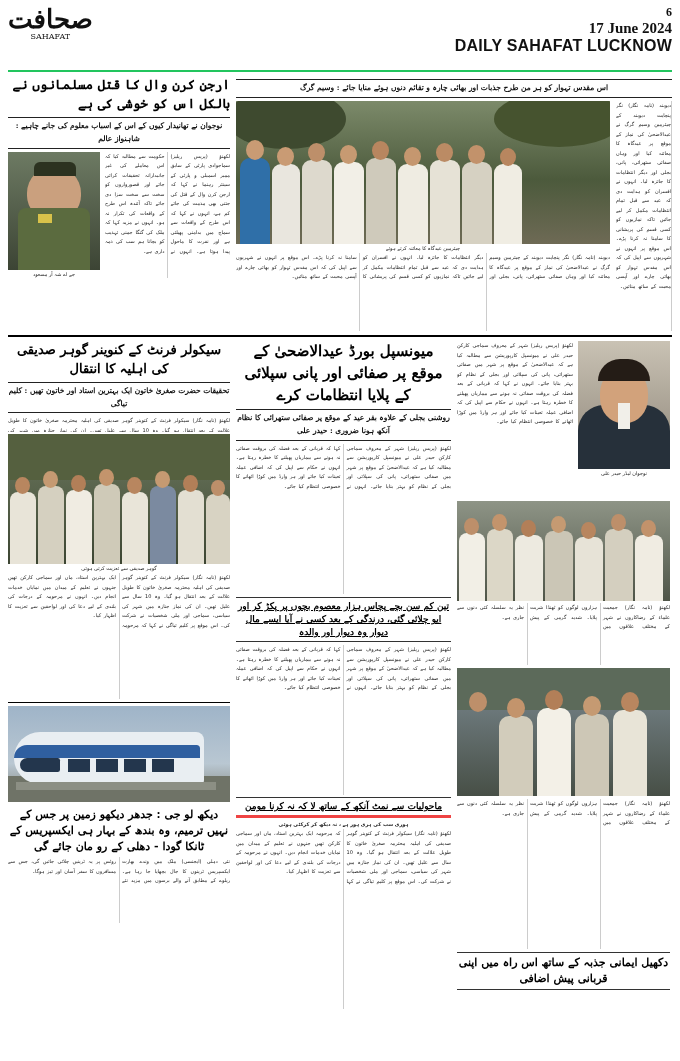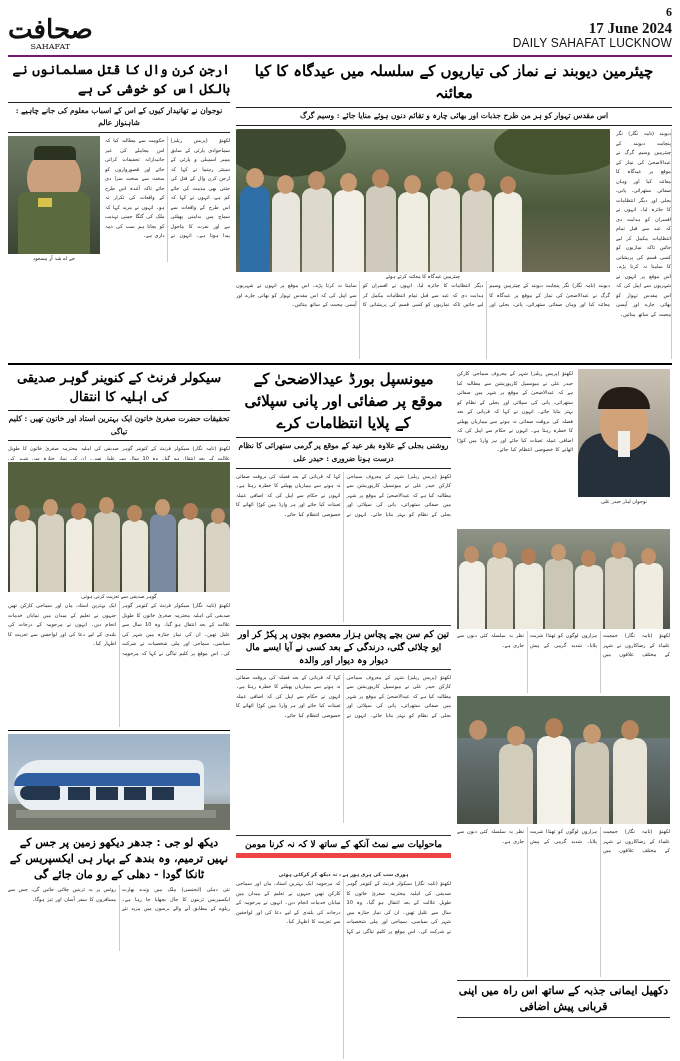--- a/index.html
+++ b/index.html
@@ -15,45 +15,45 @@
   .page {
     width: 680px;
     height: 1061px;
     position: relative;
     padding: 6px 8px 4px 8px;
   }
 
   
   .masthead {
     display: flex;
-    align-items: flex-end;
+    align-items: flex-start;
     justify-content: space-between;
-    border-bottom: 2px solid #701a75;
-    padding-bottom: 4px;
+    border-bottom: 2px solid #22c55e;
+    padding-bottom: 15px;
   }
   .masthead-logo {
     font-family: "DejaVu Serif", serif;
     font-size: 26px;
     font-weight: bold;
     letter-spacing: 1px;
     line-height: 1;
     direction: rtl;
   }
   .masthead-logo .sub {
     display:block;
     font-size: 8px;
     font-weight: normal;
     text-align: center;
     letter-spacing: 0;
     margin-top: 1px;
   }
   .masthead-right { text-align: right; line-height: 1.15; }
   .masthead-pageno { font-size: 12px; font-weight: bold; font-family:"Liberation Serif", serif;}
   .masthead-date { font-size: 15px; font-weight: bold; font-family:"Liberation Serif", serif;}
-  .masthead-name { font-size: 12px; font-weight: normal; font-family:"Liberation Sans", sans-serif; letter-spacing:.2px;}
+  .masthead-name { font-size: 16px; font-weight: bold; font-family:"Liberation Sans", sans-serif; letter-spacing:.2px;}
 
   
   .urdu {
     direction: rtl;
     text-align: justify;
     font-family: "DejaVu Sans", sans-serif;
     font-size: 5px;
     line-height: 1.9;
     color: #1a1a1a;
     word-spacing: 1px;
@@ -62,21 +62,21 @@
     direction: rtl;
     font-family: "DejaVu Serif", serif;
     font-weight: bold;
     line-height: 1.45;
     text-align: center;
     color: #000;
   }
   .h-xl { font-size: 15px; }
   .h-lg { font-size: 13px; }
   .h-md { font-size: 11px; }
-  .h-sm { font-size: 9px; }
+  .h-sm { font-size: 9px; text-decoration: underline; }
   .subhead {
     direction: rtl;
     font-family: "DejaVu Serif", serif;
     font-size: 7.5px;
     font-weight: bold;
     line-height: 1.7;
     text-align: center;
     border-top: 1px solid #222;
     border-bottom: 1px solid #222;
     padding: 2px 0;
@@ -143,21 +143,20 @@
           </div>
           <div class="caption">جے اے شہ آر مسعود</div>
         </div>
         <div style="flex:1;">
           <div class="urdu twocol" style="height:126px; overflow:hidden;">لکھنؤ (پریس ریلیز) سماجوادی پارٹی کے سابق ممبر اسمبلی و پارٹی کے سینئر رہنما نے کہا کہ ارجن کرن وال کے قتل کی جتنی بھی مذمت کی جائے کم ہے، انہوں نے کہا کہ اس طرح کے واقعات سے سماج میں بدامنی پھیلتی ہے اور نفرت کا ماحول پیدا ہوتا ہے۔ انہوں نے حکومت سے مطالبہ کیا کہ اس معاملے کی غیر جانبدارانہ تحقیقات کرائی جائے اور قصورواروں کو سخت سے سخت سزا دی جائے تاکہ آئندہ اس طرح کے واقعات کی تکرار نہ ہو۔ انہوں نے مزید کہا کہ ملک کی گنگا جمنی تہذیب کو بچانا ہم سب کی ذمہ داری ہے۔</div>
         </div>
       </div>
     </div>
 
     <div style="flex:1;">
-      <div class="headline h-xl">چیئرمین دیوبند نے نماز کی تیاریوں کے سلسلہ میں عیدگاہ کا کیا معائنہ</div>
       <div class="subhead">اس مقدس تہوار کو ہر من طرح جذبات اور بھائی چارہ و تقائم دنوں ہوئے منایا جائے : وسیم گرگ</div>
       <div style="display:flex; gap:6px;">
         <div style="flex:1;">
           <div class="photo" style="height:143px;background:linear-gradient(#7c8a6a 0%, #4c5a3c 55%, #6e6a55 100%);">
             <div class="blob" style="width:120px;height:60px;background:#3e4a2f;left:-10px;top:-12px;"></div>
             <div class="blob" style="width:130px;height:56px;background:#46532f;right:-14px;top:-10px;"></div>
             <div class="ppl" style="height:96px;">
               <div class="bar" style="left:4px;bottom:0;width:30px;height:86px;background:#2f6fa8;border-radius:10px 10px 0 0;"></div>
               <div class="blob" style="width:18px;height:20px;background:#c99b74;left:10px;bottom:84px;"></div>
               <div class="bar" style="left:36px;bottom:0;width:28px;height:80px;background:#e9e6de;border-radius:9px 9px 0 0;"></div>
@@ -234,27 +233,27 @@
           <div class="bar" style="left:144px;bottom:30px;width:22px;height:13px;background:#23364d;"></div>
           <div class="bar" style="left:8px;bottom:12px;width:200px;height:8px;background:#8c8f84;"></div>
         </div>
         <div class="headline h-md" style="margin-top:5px;">دیکھ لو جی : جدھر دیکھو زمین پر جس کے نہیں ترمیم، وہ بندھ کے بہار ہی ایکسپریس کے ٹانکا گودا - دھلی کے رو مان جائے گی</div>
         <div class="urdu twocol" style="height:66px;overflow:hidden;margin-top:2px;">نئی دہلی (ایجنسی) ملک میں وندے بھارت ایکسپریس ٹرینوں کا جال بچھایا جا رہا ہے۔ ریلوے کے مطابق آنے والے برسوں میں مزید نئے روٹس پر یہ ٹرینیں چلائی جائیں گی، جس سے مسافروں کا سفر آسان اور تیز ہوگا۔</div>
       </div>
     </div>
 
     <div class="col col-mid">
       <div class="headline h-xl">میونسپل بورڈ عیدالاضحیٰ کے موقع پر صفائی اور پانی سپلائی کے پلایا انتظامات کرے</div>
-      <div class="subhead">روشنی بجلی کے علاوہ بقر عید کے موقع پر گرمی ستھرائی کا نظام درست ہونا ضروری : حیدر علی</div>
+      <div class="subhead">روشنی بجلی کے علاوہ بقر عید کے موقع پر صفائی ستھرائی کا نظام آنکھ ہونا ضروری : حیدر علی</div>
       <div class="urdu twocol" style="height:150px;overflow:hidden;">لکھنؤ (پریس ریلیز) شہر کے معروف سماجی کارکن حیدر علی نے میونسپل کارپوریشن سے مطالبہ کیا ہے کہ عیدالاضحیٰ کے موقع پر شہر میں صفائی ستھرائی، پانی کی سپلائی اور بجلی کے نظام کو بہتر بنایا جائے۔ انہوں نے کہا کہ قربانی کے بعد فضلہ کی بروقت صفائی نہ ہونے سے بیماریاں پھیلنے کا خطرہ رہتا ہے۔ انہوں نے حکام سے اپیل کی کہ اضافی عملہ تعینات کیا جائے اور ہر وارڈ میں کوڑا اٹھانے کا خصوصی انتظام کیا جائے۔</div>
 
       <div class="headline h-sm" style="border-top:1px solid #333;border-bottom:1px solid #333;padding:2px 0;margin:3px 0;">تین کم سن بچے پچاس ہزار معصوم بچوں پر پکڑ کر اور ایو چلائی گئی، درندگی کے بعد کسی نے آیا ایسے مال دیوار وہ دیوار اور والدہ</div>
       <div class="urdu twocol" style="height:150px;overflow:hidden;">لکھنؤ (پریس ریلیز) شہر کے معروف سماجی کارکن حیدر علی نے میونسپل کارپوریشن سے مطالبہ کیا ہے کہ عیدالاضحیٰ کے موقع پر شہر میں صفائی ستھرائی، پانی کی سپلائی اور بجلی کے نظام کو بہتر بنایا جائے۔ انہوں نے کہا کہ قربانی کے بعد فضلہ کی بروقت صفائی نہ ہونے سے بیماریاں پھیلنے کا خطرہ رہتا ہے۔ انہوں نے حکام سے اپیل کی کہ اضافی عملہ تعینات کیا جائے اور ہر وارڈ میں کوڑا اٹھانے کا خصوصی انتظام کیا جائے۔</div>
 
-      <div class="headline h-sm" style="border-top:1px solid #333;border-bottom:5px solid #ef4444;padding:2px 0;margin:12px 0;">ماحولیات سے نمٹ آنکھ کے ساتھ لا کہ نہ کرنا مومن</div>
+      <div class="headline h-sm" style="border-top:1px solid #333;border-bottom:3px solid #ef4444;padding:2px 0;margin:2px 0;">ماحولیات سے نمٹ آنکھ کے ساتھ لا کہ نہ کرنا مومن</div>
       <div class="caption" style="font-weight:bold;">ہوری سب کی ہری ہور ہے ، نہ دیکھ کر کرکٹی ہوئی</div>
       <div class="urdu twocol" style="height:180px;overflow:hidden;margin-top:2px;">لکھنؤ (نامہ نگار) سیکولر فرنٹ کے کنوینر گوہر صدیقی کی اہلیہ محترمہ صغریٰ خاتون کا طویل علالت کے بعد انتقال ہو گیا۔ وہ 10 سال سے علیل تھیں۔ ان کی نماز جنازہ میں شہر کی سیاسی، سماجی اور ملی شخصیات نے شرکت کی۔ اس موقع پر کلیم تیاگی نے کہا کہ مرحومہ ایک بہترین استاد، ماں اور سماجی کارکن تھیں جنہوں نے تعلیم کے میدان میں نمایاں خدمات انجام دیں۔ انہوں نے مرحومہ کے درجات کی بلندی کے لیے دعا کی اور لواحقین سے تعزیت کا اظہار کیا۔</div>
     </div>
 
     <div class="col col-right">
       <div style="display:flex;gap:5px;">
         <div style="flex:1;">
           <div class="urdu" style="height:160px;overflow:hidden;">لکھنؤ (پریس ریلیز) شہر کے معروف سماجی کارکن حیدر علی نے میونسپل کارپوریشن سے مطالبہ کیا ہے کہ عیدالاضحیٰ کے موقع پر شہر میں صفائی ستھرائی، پانی کی سپلائی اور بجلی کے نظام کو بہتر بنایا جائے۔ انہوں نے کہا کہ قربانی کے بعد فضلہ کی بروقت صفائی نہ ہونے سے بیماریاں پھیلنے کا خطرہ رہتا ہے۔ انہوں نے حکام سے اپیل کی کہ اضافی عملہ تعینات کیا جائے اور ہر وارڈ میں کوڑا اٹھانے کا خصوصی انتظام کیا جائے۔</div>
         </div>
         <div style="width:92px;">

